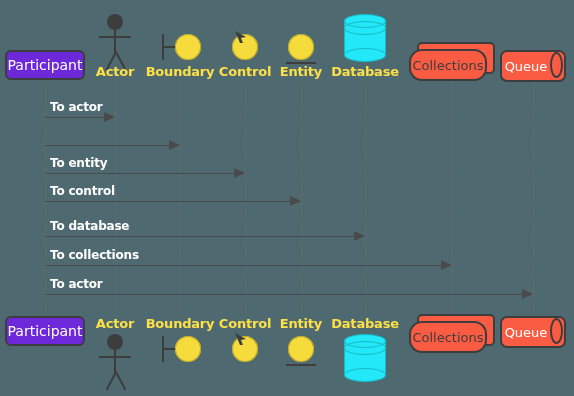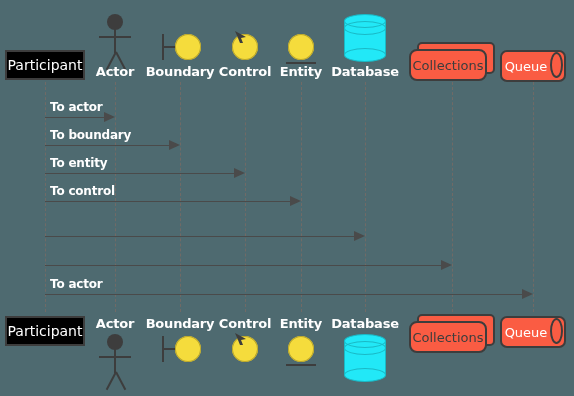--- a/index.html
+++ b/index.html
@@ -20,21 +20,21 @@
   .lifeline {
     position: absolute;
     width: 0;
     border-left: 1px dashed #7c6b63;
     opacity: 0.75;
   }
 
   
   .ptype-label {
     position: absolute;
-    color: #ffffff;
+    color: #fde047;
     font-size: 13px;
     font-weight: bold;
     white-space: nowrap;
     transform: translateX(-50%);
     letter-spacing: -0.2px;
   }
 
   
   .actor {
     position: absolute;
@@ -162,23 +162,23 @@
     height: 14px;
     border-radius: 50%;
     border: 1px solid #1ab9c6;
     box-sizing: border-box;
     background: transparent;
   }
 
   
   .pbox {
     position: absolute;
-    background: #000000;
+    background: #6d28d9;
     border: 2px solid #3d3d3d;
-    border-radius: 0;
+    border-radius: 6px;
     color: #ffffff;
     font-size: 14px;
     display: flex;
     align-items: center;
     justify-content: center;
     box-sizing: border-box;
     transform: translateX(-50%);
     white-space: nowrap;
   }
 
@@ -199,21 +199,21 @@
     border-radius: 5px;
     box-sizing: border-box;
   }
   .collections .front {
     position: absolute;
     left: 0; top: 7px;
     width: 78px;
     height: 32px;
     background: #fa5c43;
     border: 2px solid #3d3d3d;
-    border-radius: 8px;
+    border-radius: 13px;
     box-sizing: border-box;
     display: flex;
     align-items: center;
     justify-content: center;
     color: #3d3d3d;
     font-size: 13px;
     white-space: nowrap;
   }
 
   
@@ -335,35 +335,36 @@
   <div class="queue" style="left:533px; top:50px;">
     <div class="shell"></div>
     <div class="cap"></div>
     <div class="qlabel">Queue</div>
   </div>
 
   <div class="msg-label" style="left:50px; top:100px;">To actor</div>
   <div class="msg-line" style="left:45px; top:117px; width:59px;"></div>
   <div class="msg-head" style="left:104px; top:112px;"></div>
 
-  <div class="msg-label" style="left:50px; top:128px;">To boundary</div>
   <div class="msg-line" style="left:45px; top:145px; width:124px;"></div>
   <div class="msg-head" style="left:169px; top:140px;"></div>
 
   <div class="msg-label" style="left:50px; top:156px;">To entity</div>
   <div class="msg-line" style="left:45px; top:173px; width:189px;"></div>
   <div class="msg-head" style="left:234px; top:168px;"></div>
 
   <div class="msg-label" style="left:50px; top:184px;">To control</div>
   <div class="msg-line" style="left:45px; top:201px; width:245px;"></div>
   <div class="msg-head" style="left:290px; top:196px;"></div>
 
+  <div class="msg-label" style="left:50px; top:219px;">To database</div>
   <div class="msg-line" style="left:45px; top:236px; width:309px;"></div>
   <div class="msg-head" style="left:354px; top:231px;"></div>
 
+  <div class="msg-label" style="left:50px; top:248px;">To collections</div>
   <div class="msg-line" style="left:45px; top:265px; width:396px;"></div>
   <div class="msg-head" style="left:441px; top:260px;"></div>
 
   <div class="msg-label" style="left:50px; top:277px;">To actor</div>
   <div class="msg-line" style="left:45px; top:294px; width:477px;"></div>
   <div class="msg-head" style="left:522px; top:289px;"></div>
 
   <div class="pbox" style="left:45px; top:316px; width:80px; height:30px;">Participant</div>
 
   <div class="ptype-label" style="left:115px; top:316px;">Actor</div>

